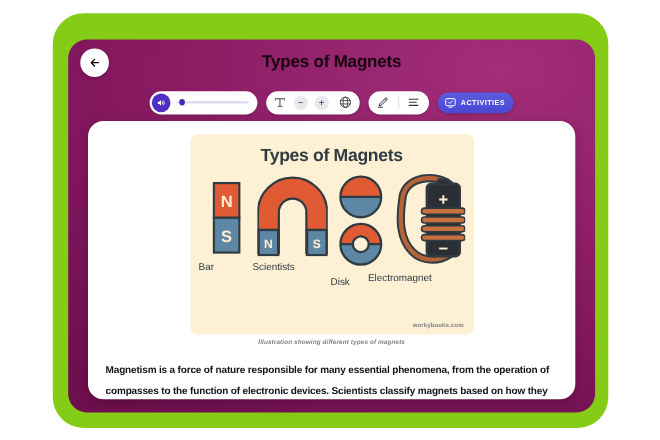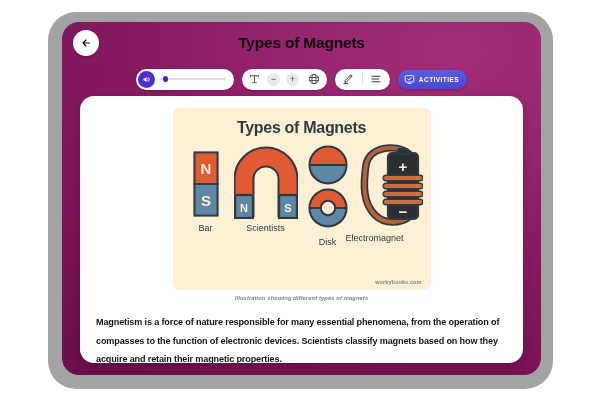--- a/index.html
+++ b/index.html
@@ -12,23 +12,23 @@
     font-family: "Liberation Sans", sans-serif;
   }
 
   
   #tablet-frame {
     position: absolute;
     left: 48px;
     top: 12px;
     width: 505px;
     height: 377px;
-    background: #a3a3a3;
+    background: #84cc16;
     border-radius: 28px;
-    padding: 10px 12px 14px 14px;
+    padding: 24px 12px 14px 14px;
   }
 
   #tablet-screen {
     position: relative;
     width: 100%;
     height: 100%;
     border-radius: 17px;
     overflow: hidden;
     background: radial-gradient(ellipse 120% 110% at 82% 8%, #a32d78 0%, #93236c 32%, #85185f 62%, #6e0f4e 100%);
   }
@@ -209,21 +209,20 @@
   #magnet-row {
     position: relative;
     height: 124px;
   }
 
   .magnet-label {
     position: absolute;
     font-size: 9px;
     color: #2f3b42;
     font-weight: normal;
-    text-align: center;
     white-space: nowrap;
   }
 
   #watermark {
     position: absolute;
     right: 9px;
     bottom: 5px;
     font-size: 5.5px;
     font-weight: bold;
     color: #7d8086;

